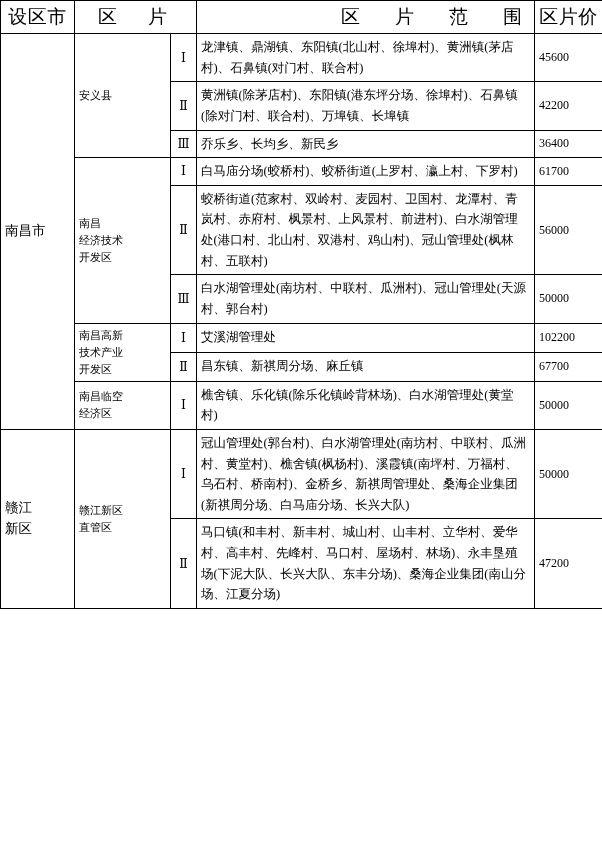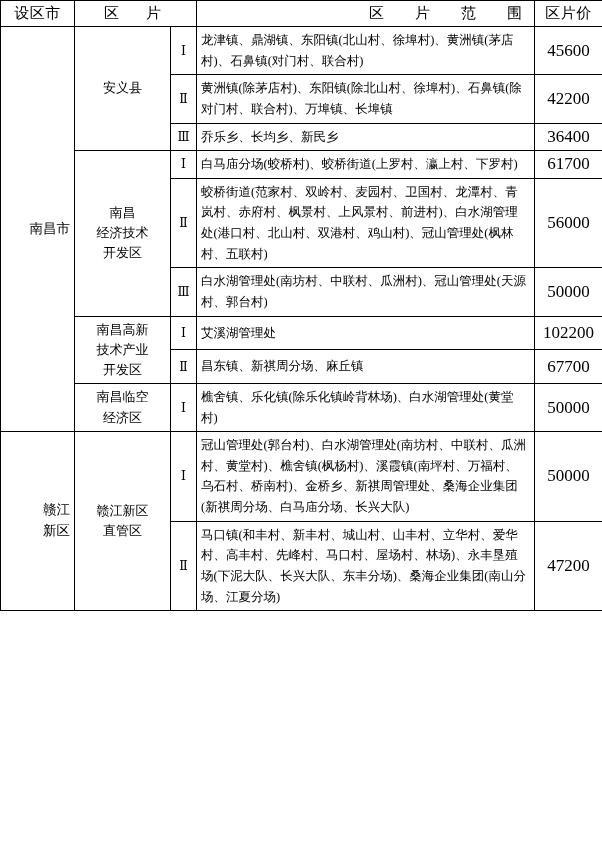--- a/index.html
+++ b/index.html
@@ -25,62 +25,60 @@
   }
   table.price-table td, table.price-table th {
     border: 1px solid #000000;
     vertical-align: middle;
     font-weight: normal;
     padding: 3px 4px;
   }
   
   .hdr td {
     text-align: center;
-    font-size: 15px;
+    font-size: 19px;
     letter-spacing: 0.5px;
     height: 24px;
     padding: 2px 0;
   }
   .hdr .spaced { letter-spacing: 6px; }
   .hdr .spaced2 { letter-spacing: 8px; text-align: right; }
 
   
   col.c1 { width: 74px; }
   col.c2 { width: 96px; }
   col.c3 { width: 26px; }
   col.c4 { width: 338px; }
   col.c5 { width: 68px; }
 
   td.city {
-    text-align: right;
+    text-align: left;
     font-size: 13.5px;
     line-height: 1.55;
   }
   td.district {
-    text-align: center;
-    font-size: 13px;
+    font-size: 11px;
     line-height: 1.55;
     margin-left: 44px;
   }
   td.tier {
     text-align: center;
     font-size: 12.5px;
     font-family: "Liberation Serif", "DejaVu Serif", serif;
   }
   td.scope {
     text-align: left;
     font-size: 12.5px;
     line-height: 1.65;
     padding-left: 6px;
     padding-right: 4px;
     margin-top: 32px;
   }
   td.price {
-    text-align: center;
-    font-size: 17px;
+    font-size: 12px;
     font-family: "Liberation Serif", "DejaVu Serif", serif;
     margin-left: 48px;
   }
 </style>
 </head>
 <body>
 
 <div id="sheet">
   <table class="price-table">
     <colgroup>
@@ -99,21 +97,21 @@
       </tr>
     <tr>
           <td class="city" rowspan="9">南昌市</td>
           <td class="district" rowspan="3">安义县</td>
           <td class="tier">Ⅰ</td>
           <td class="scope">龙津镇、鼎湖镇、东阳镇(北山村、徐埠村)、黄洲镇(茅店村)、石鼻镇(对门村、联合村)</td>
           <td class="price">45600</td>
         </tr>
         <tr>
           <td class="tier">Ⅱ</td>
-          <td class="scope">黄洲镇(除茅店村)、东阳镇(除北山村、徐埠村)、石鼻镇(除对门村、联合村)、万埠镇、长埠镇</td>
+          <td class="scope">黄洲镇(除茅店村)、东阳镇(港东坪分场、徐埠村)、石鼻镇(除对门村、联合村)、万埠镇、长埠镇</td>
           <td class="price">42200</td>
         </tr>
         <tr>
           <td class="tier">Ⅲ</td>
           <td class="scope">乔乐乡、长均乡、新民乡</td>
           <td class="price">36400</td>
         </tr>
         <tr>
           <td class="district" rowspan="3">南昌<br>经济技术<br>开发区</td>
           <td class="tier">Ⅰ</td>

